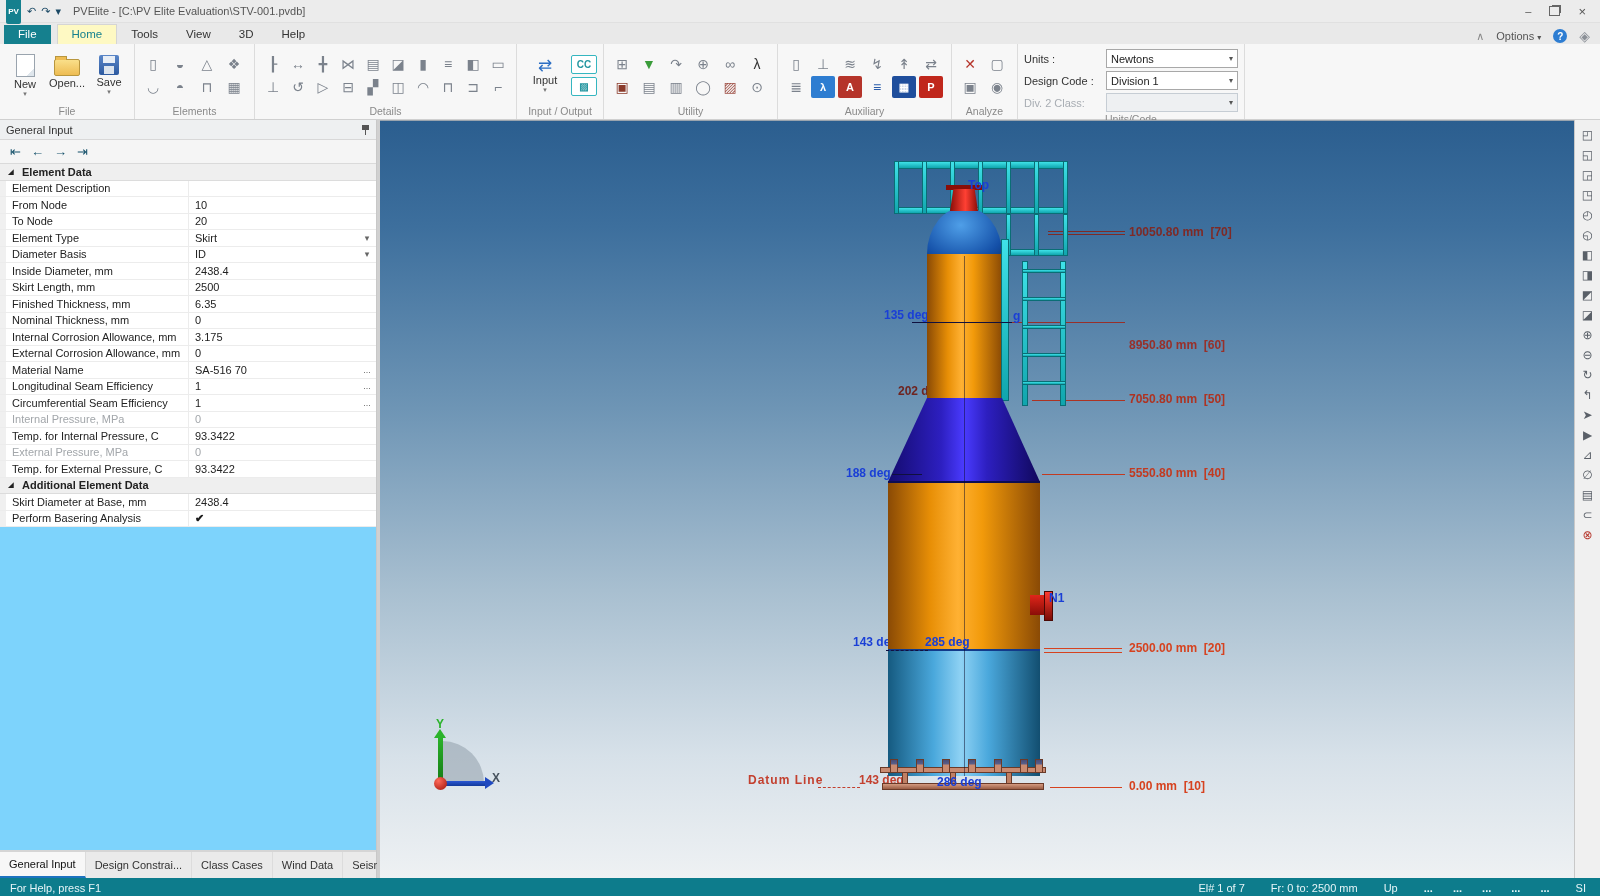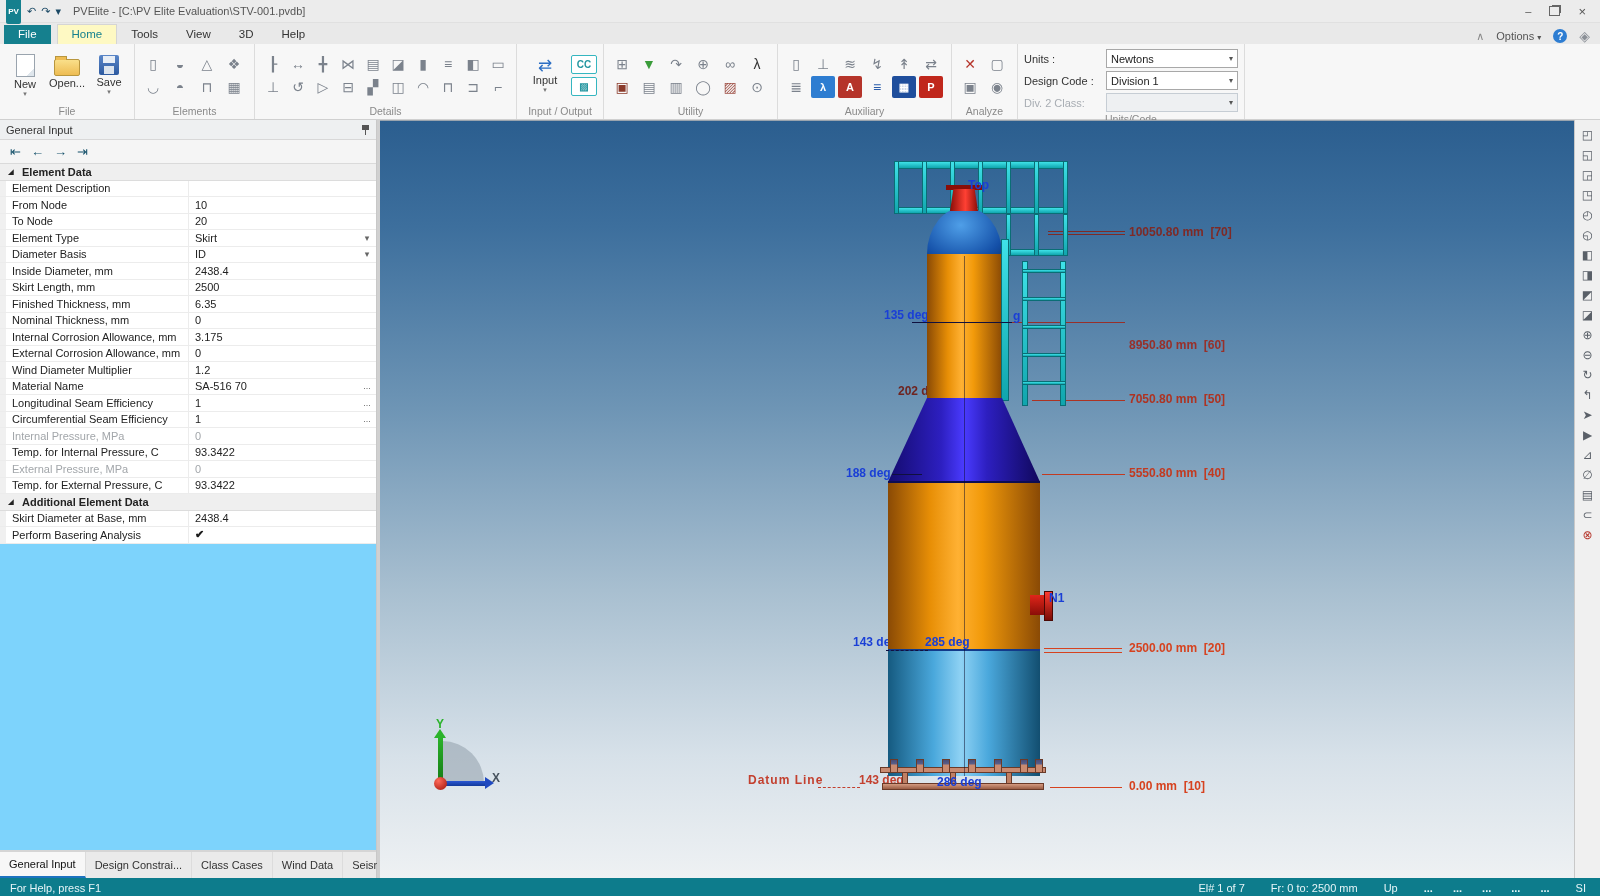--- a/index.html
+++ b/index.html
@@ -407,27 +407,20 @@
         <div class="pg-row">
           <span class="pg-gut"></span>
 
           <span class="pg-label">External Corrosion Allowance, mm</span>
           <span class="pg-value">0</span>
           <span class="pg-aff"></span>
         </div>
         <div class="pg-row">
           <span class="pg-gut"></span>
 
-          <span class="pg-label">Wind Diameter Multiplier</span>
-          <span class="pg-value">1.2</span>
-          <span class="pg-aff"></span>
-        </div>
-        <div class="pg-row">
-          <span class="pg-gut"></span>
-
           <span class="pg-label">Material Name</span>
           <span class="pg-value">SA-516 70</span>
           <span class="pg-aff">...</span>
         </div>
         <div class="pg-row">
           <span class="pg-gut"></span>
 
           <span class="pg-label">Longitudinal Seam Efficiency</span>
           <span class="pg-value">1</span>
           <span class="pg-aff">...</span>

